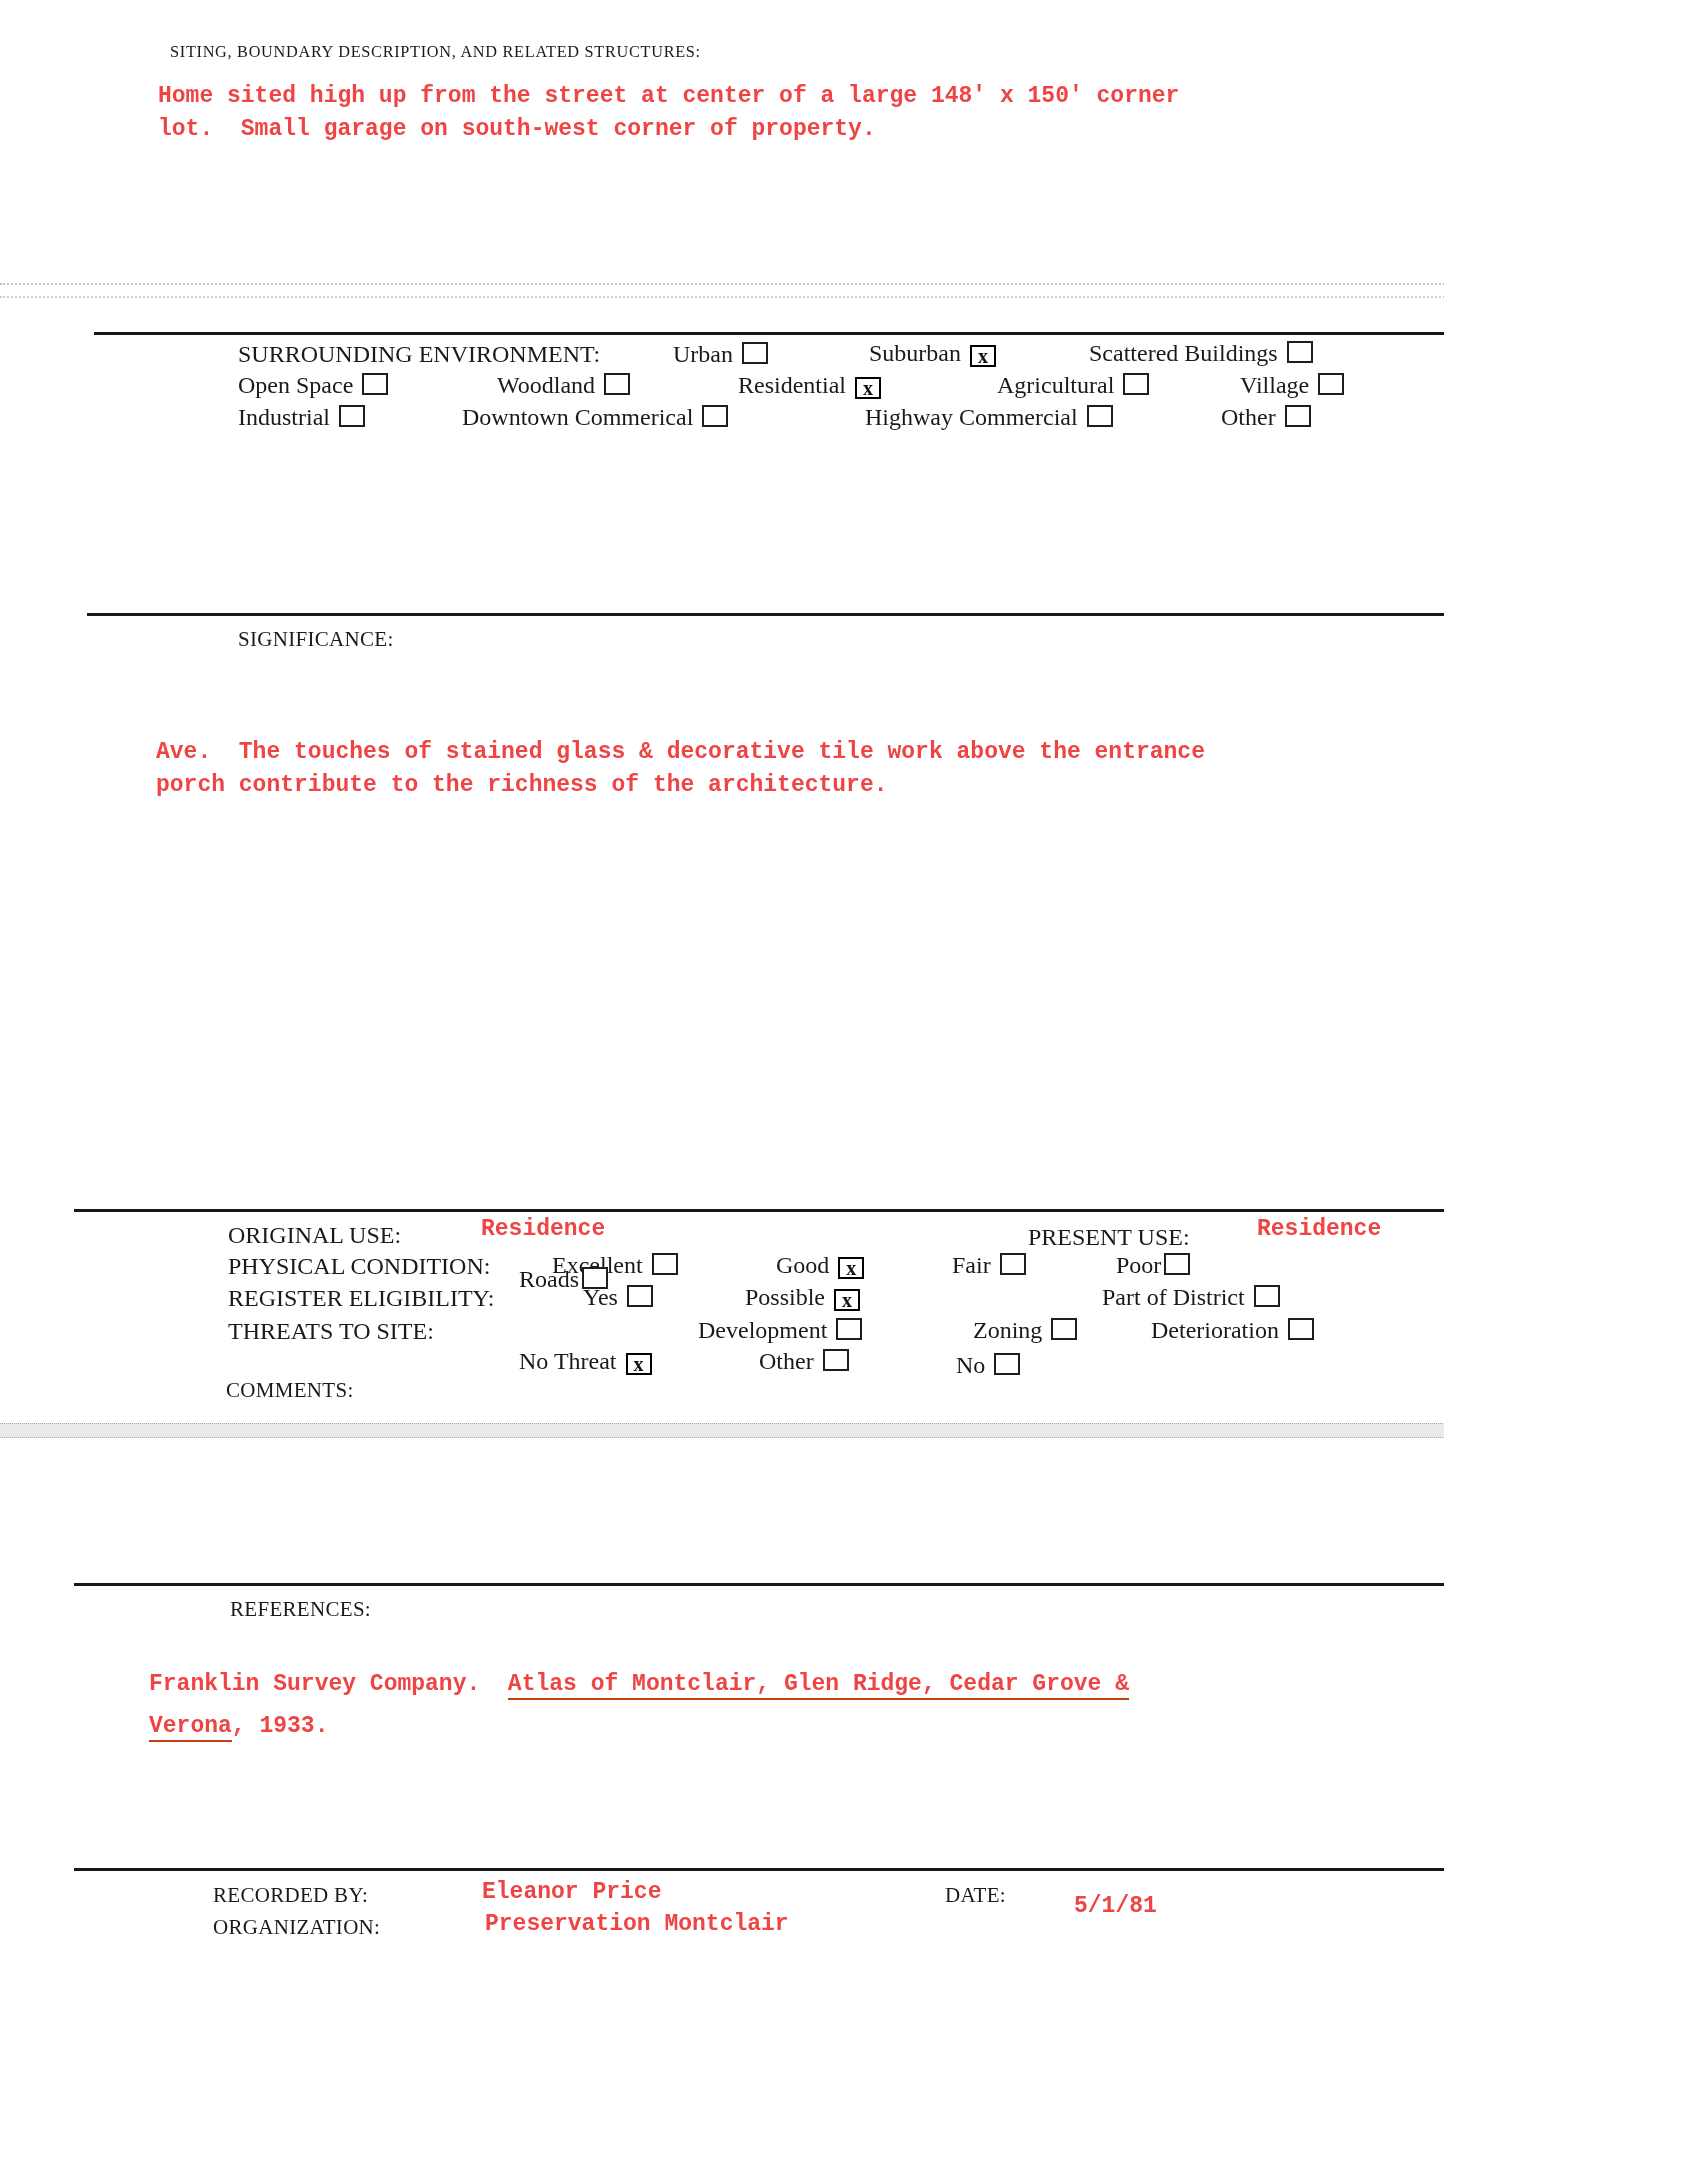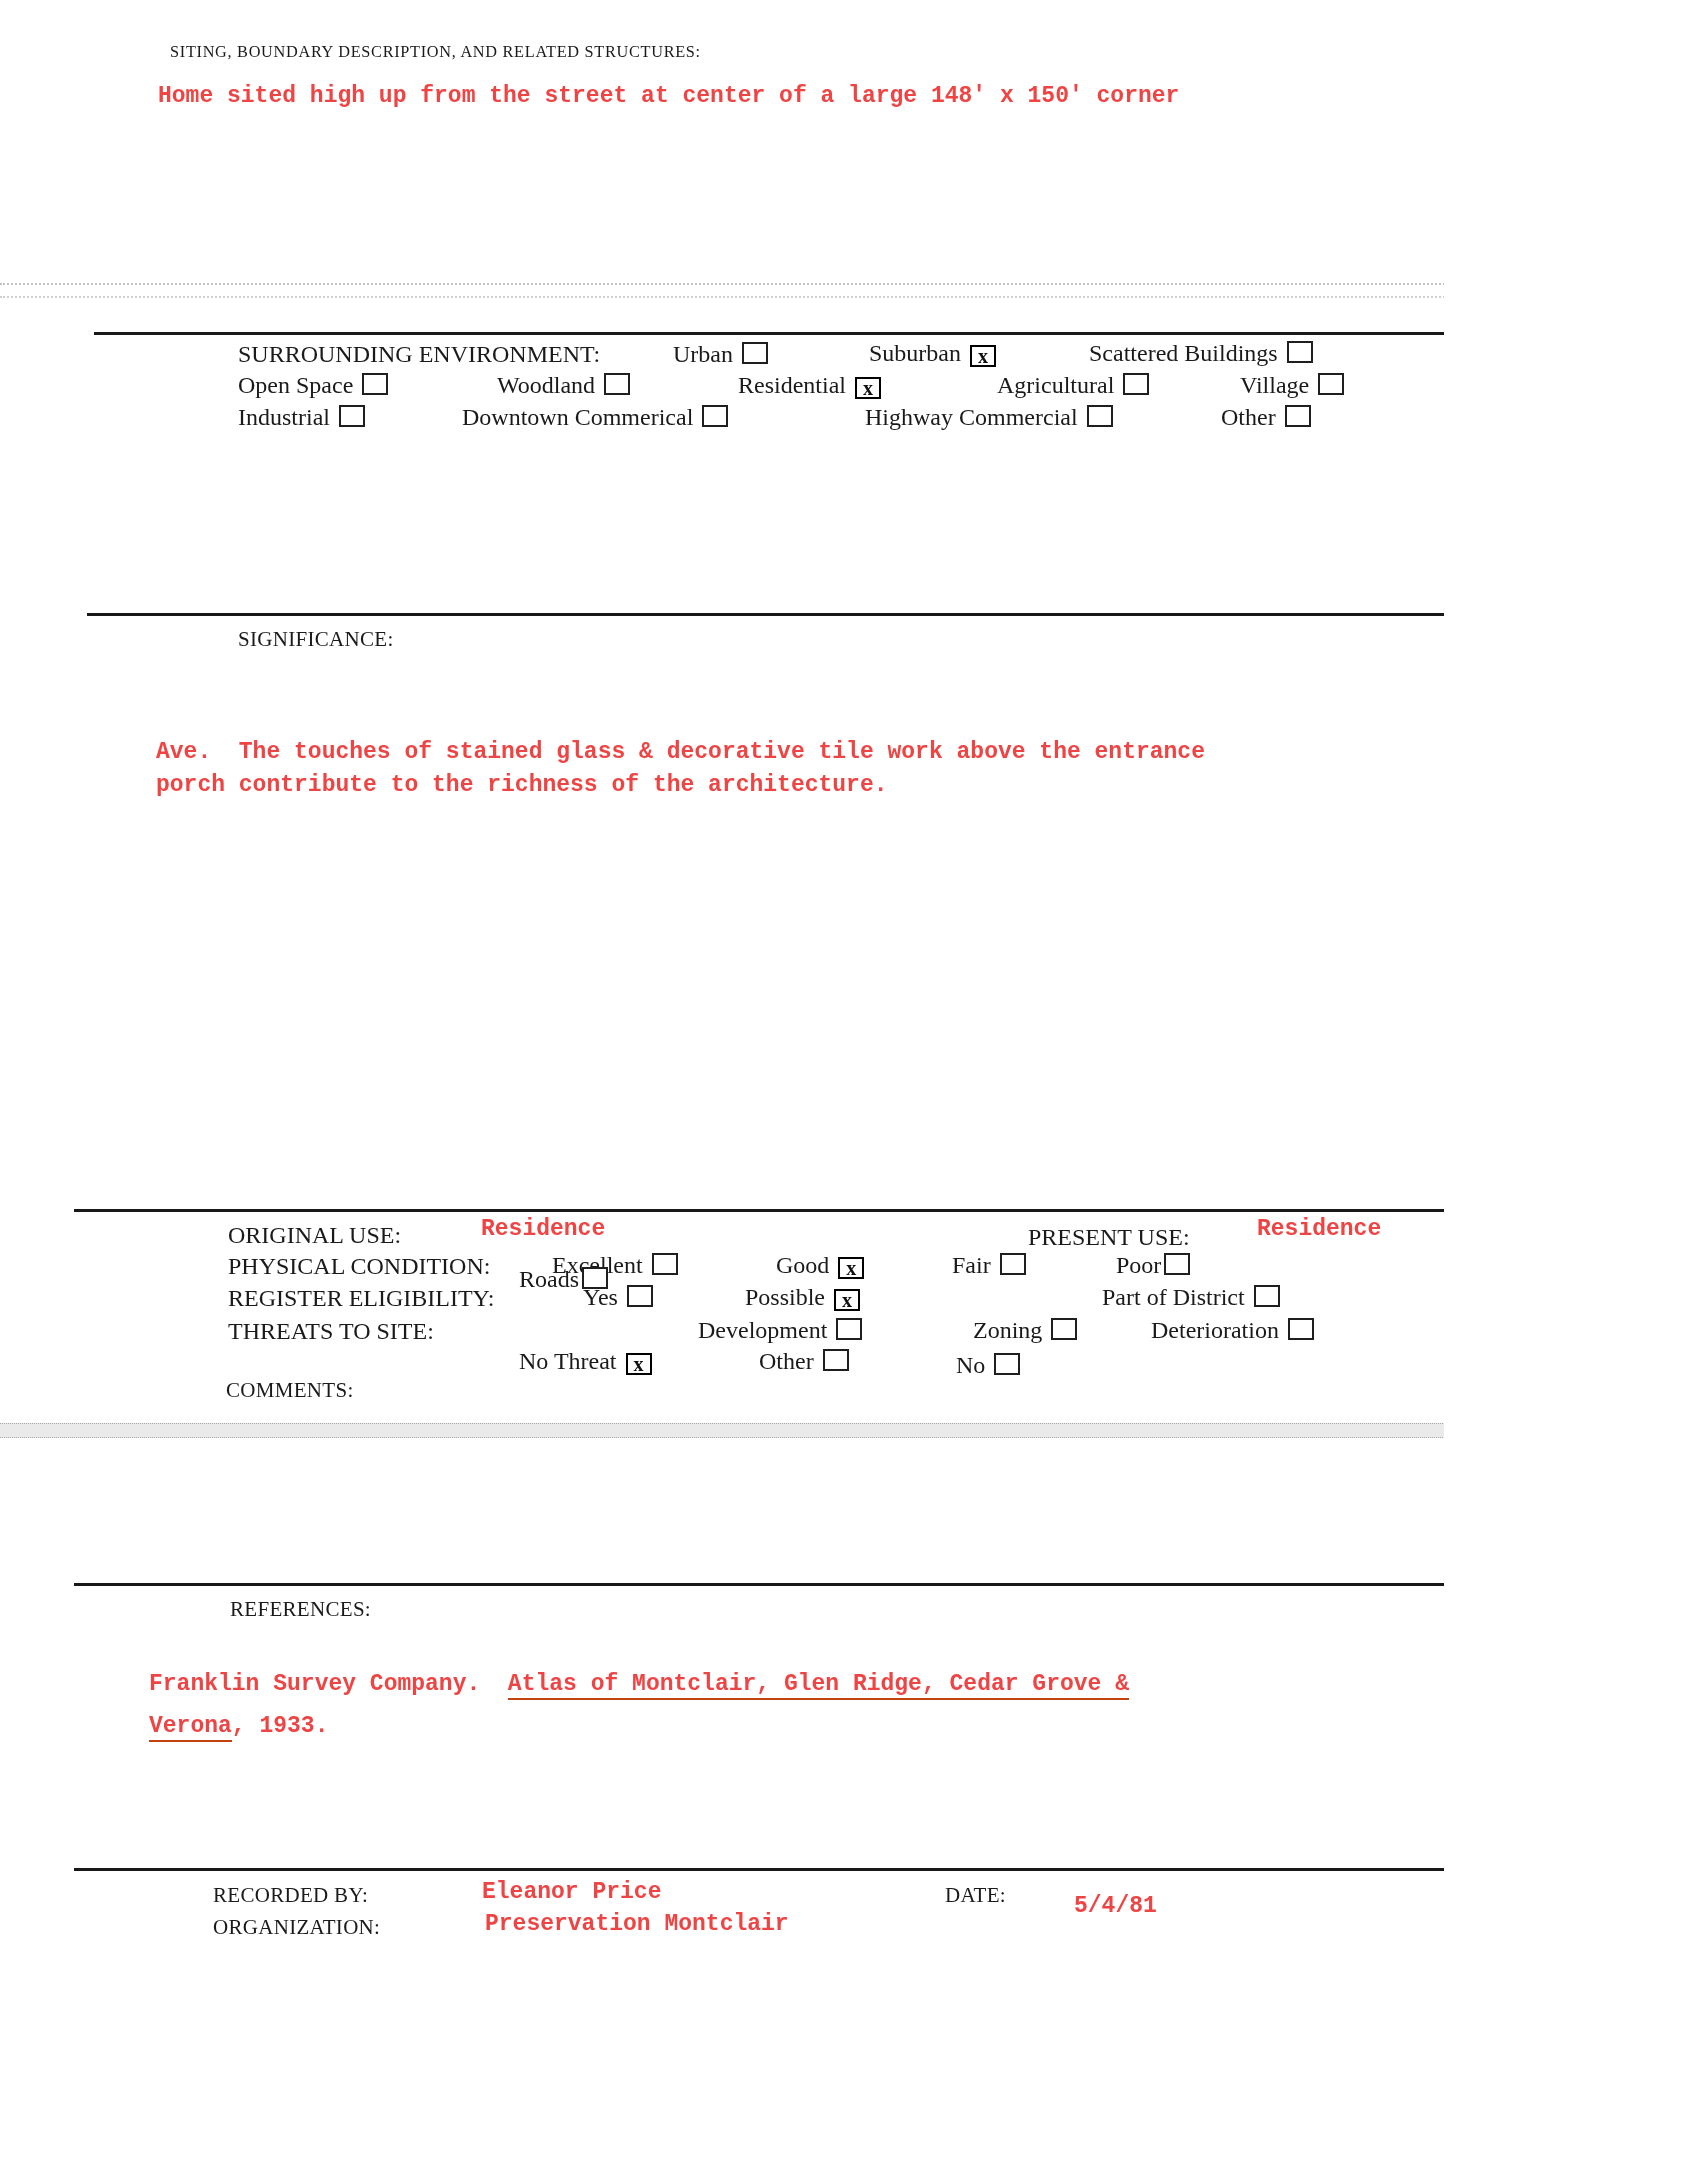--- a/index.html
+++ b/index.html
@@ -30,20 +30,21 @@
   .cb .box.checked { border-color:#000; }
   .u { display:inline-block; border-bottom:2px solid #c2410c; padding-bottom:1px; }
 </style>
 </head>
 <body>
 
 <div class="page">
 
   <div class="abs heading-sm" style="left:170px; top:42px;">SITING, BOUNDARY DESCRIPTION, AND RELATED STRUCTURES:</div>
   <div class="abs typed" style="left:158px; top:83px;">Home sited high up from the street at center of a large 148' x 150' corner</div>
+  <div class="abs typed" style="left:158px; top:116px;">lot.  Small garage on south-west corner of property.</div>
 
   <div class="dotted-line" style="top:283px;"></div>
   <div class="dotted-line lighter" style="top:296px;"></div>
 
   <div class="hline" style="top:332px; left:94px; width:1474px;"></div>
   <div class="abs label" style="left:238px; top:341px;">SURROUNDING ENVIRONMENT:</div>
 
   <span class="cb" style="left:673px; top:341px;"><span>Urban</span><span class="box"></span></span>
   <span class="cb" style="left:869px; top:340px;"><span>Suburban</span><span class="box checked">x</span></span>
   <span class="cb" style="left:1089px; top:340px;"><span>Scattered Buildings</span><span class="box"></span></span>
@@ -98,20 +99,20 @@
 
   <div class="hline" style="top:1583px; left:74px; width:1494px;"></div>
   <div class="abs small-label" style="left:230px; top:1597px;">REFERENCES:</div>
   <div class="abs typed" style="left:149px; top:1671px;"><span>Franklin Survey Company.  </span><span class="u">Atlas of Montclair, Glen Ridge, Cedar Grove &amp;</span></div>
   <div class="abs typed" style="left:149px; top:1713px;"><span class="u">Verona</span><span>, 1933.</span></div>
 
   <div class="hline" style="top:1868px; left:74px; width:1494px;"></div>
   <div class="abs small-label" style="left:213px; top:1883px;">RECORDED BY:</div>
   <div class="abs typed" style="left:482px; top:1879px;">Eleanor Price</div>
   <div class="abs small-label" style="left:945px; top:1883px;">DATE:</div>
-  <div class="abs typed" style="left:1074px; top:1893px;">5/4/81</div>
+  <div class="abs typed" style="left:1074px; top:1893px;">5/1/81</div>
   <div class="abs small-label" style="left:213px; top:1915px;">ORGANIZATION:</div>
   <div class="abs typed" style="left:485px; top:1911px;">Preservation Montclair</div>
 
   <div class="vrule"></div>
 
 </div>
 
 
 </body></html>

